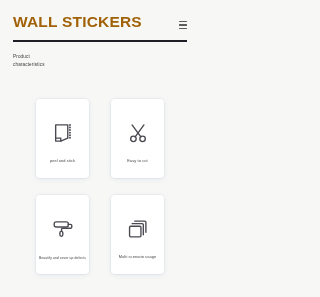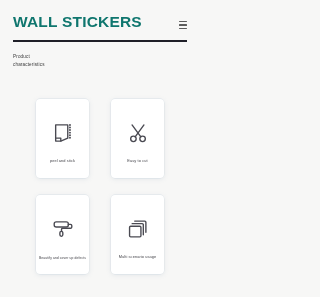--- a/index.html
+++ b/index.html
@@ -32,21 +32,21 @@
     display: flex;
     align-items: flex-start;
     justify-content: space-between;
   }
 
   .page-title {
     font-size: 15.5px;
     font-weight: 700;
     letter-spacing: 0.2px;
     line-height: 1.05;
-    color: #0f766e;
+    color: #a16207;
     white-space: nowrap;
   }
 
   .menu-button {
     width: 14px;
     height: 14px;
     margin-top: 4px;
     display: flex;
     flex-direction: column;
     justify-content: center;

